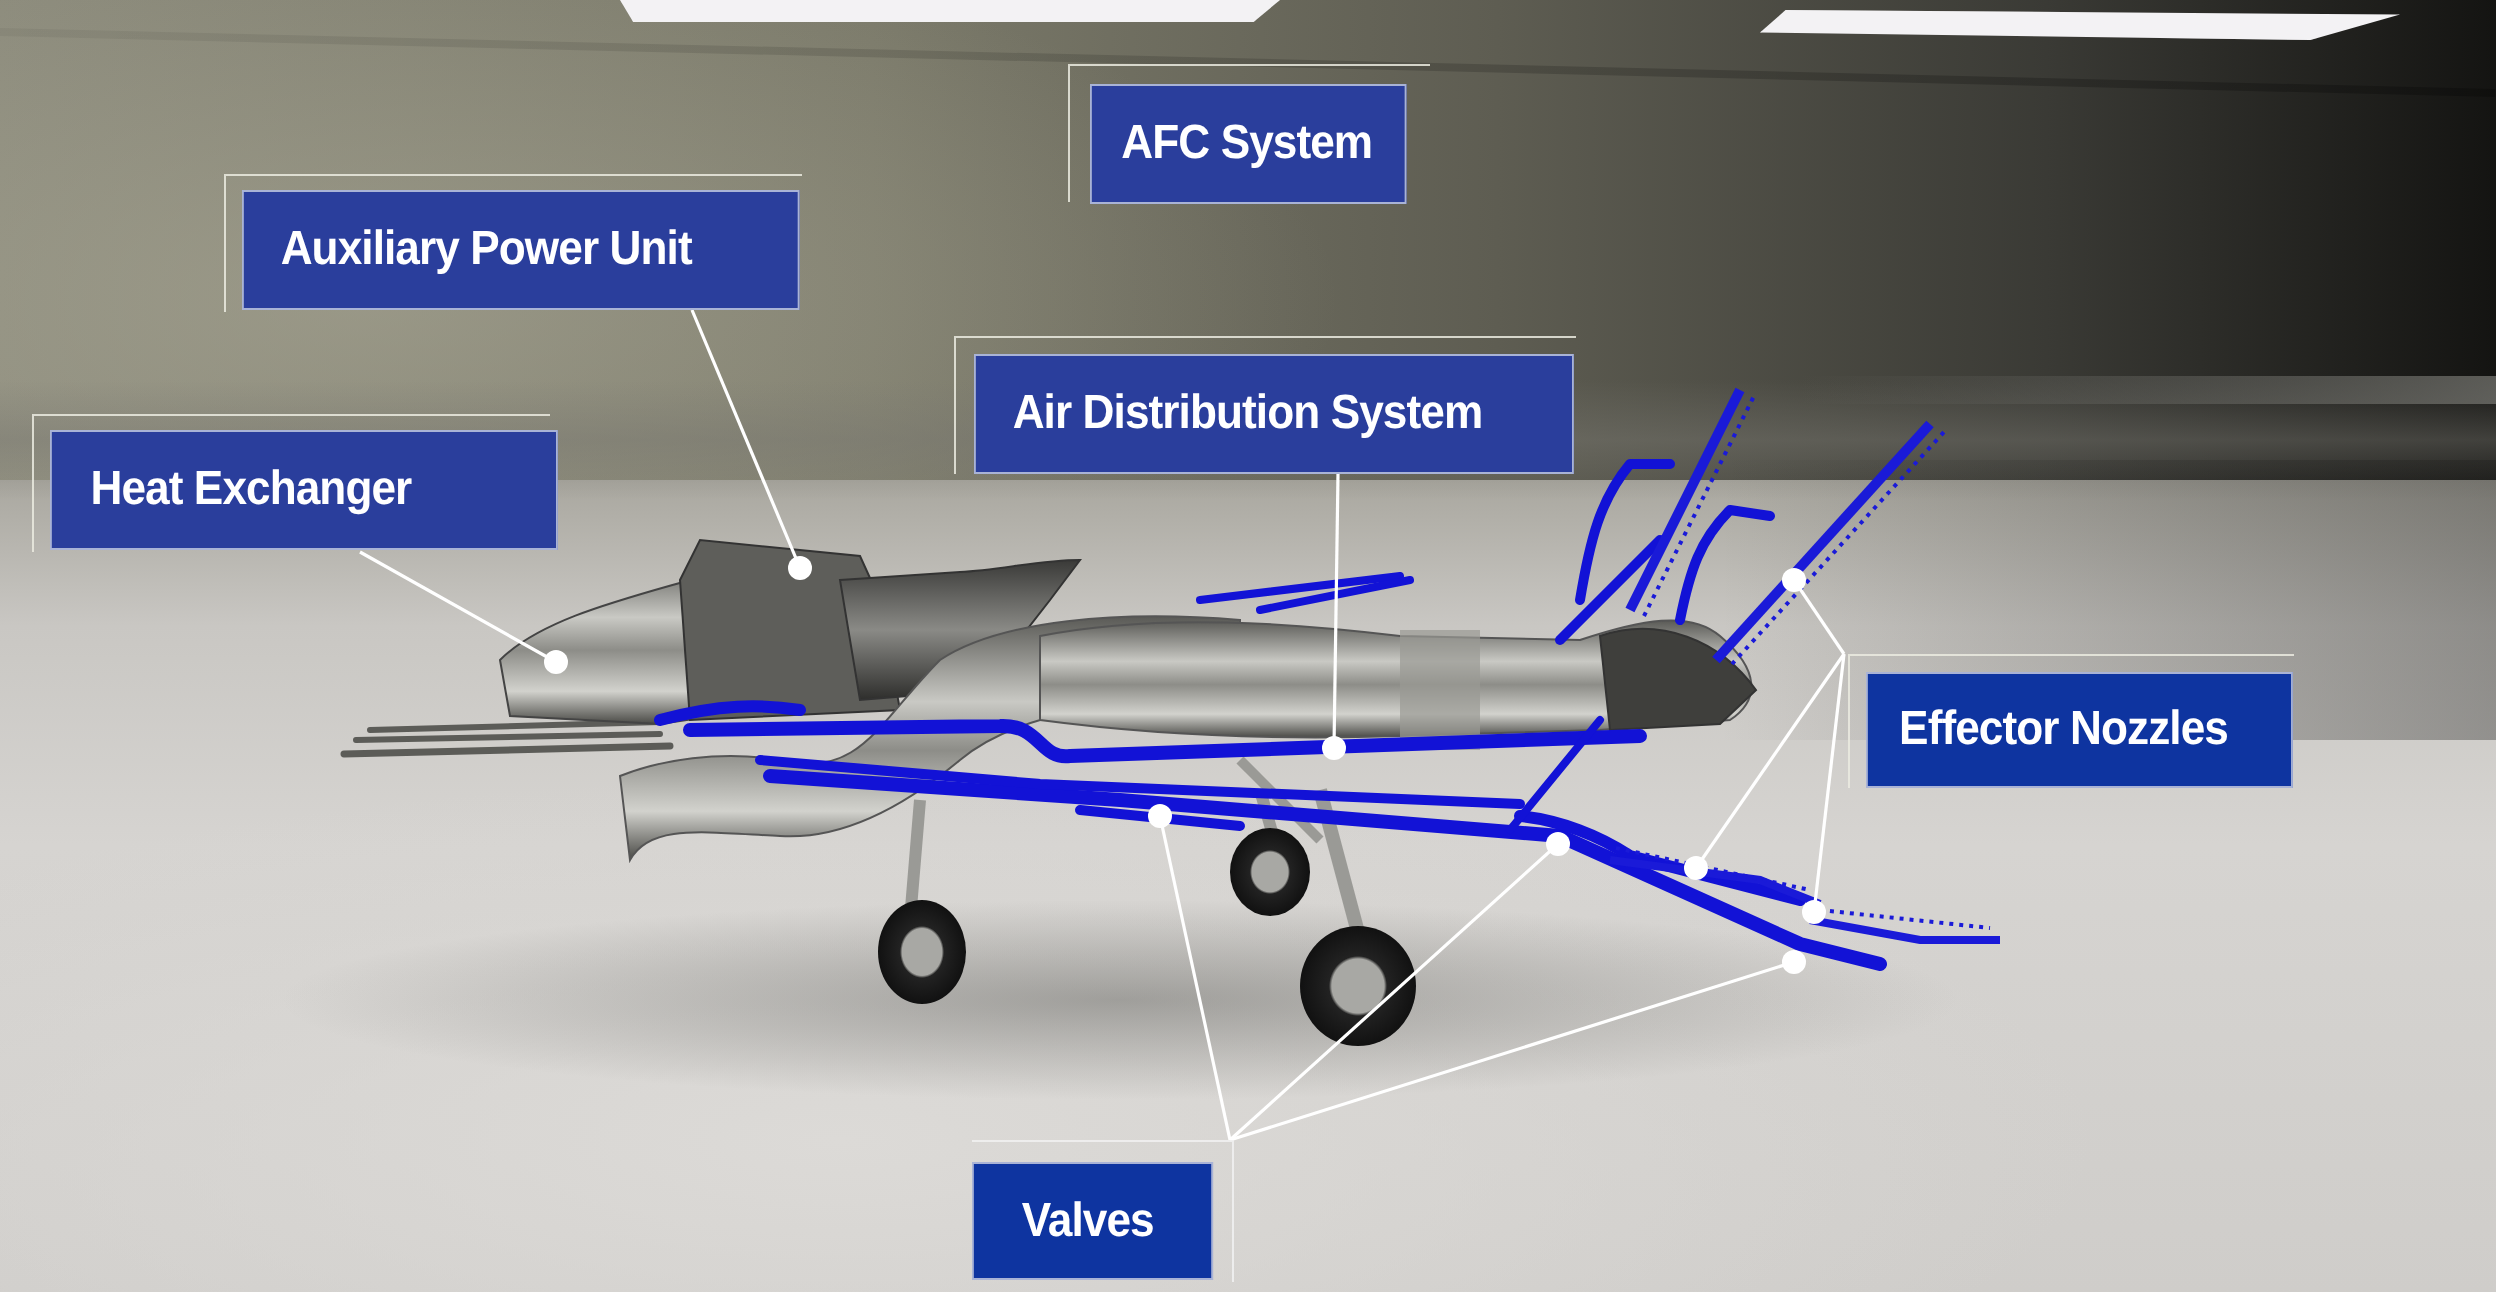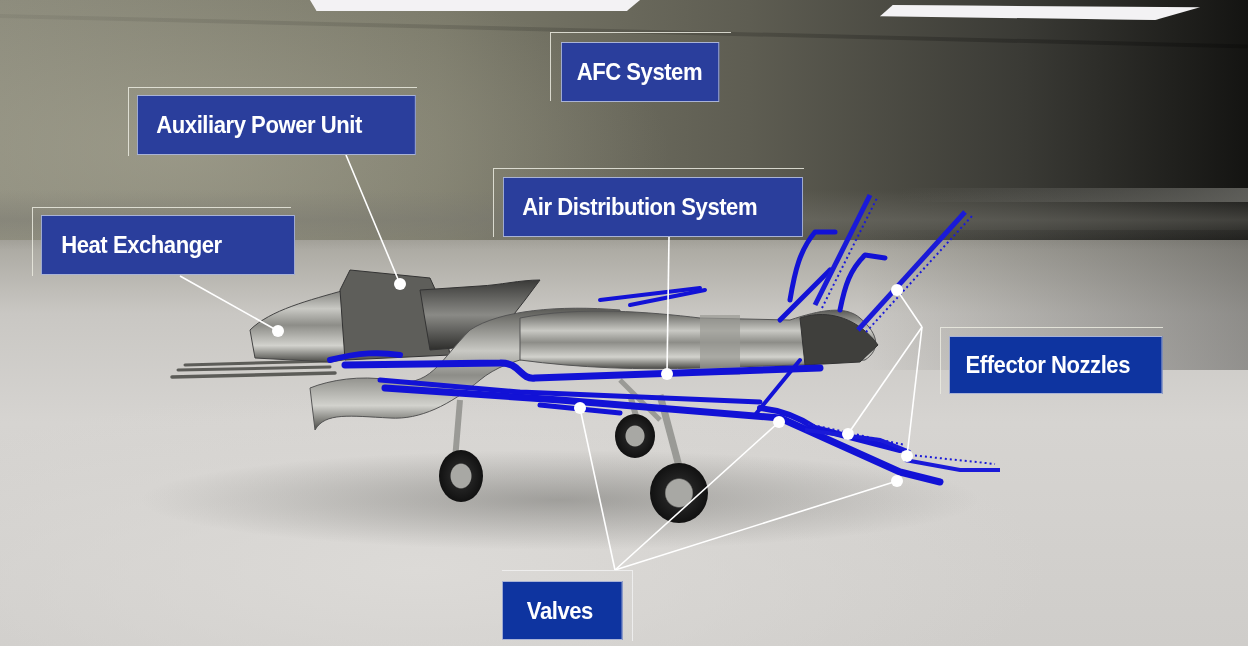--- a/index.html
+++ b/index.html
@@ -1,21 +1,21 @@
 <!DOCTYPE html>
 <html><head>
   <meta charset="utf-8">
   <style>
     html, body { margin: 0; padding: 0; }
     body {
       width: 1248px; height: 646px; overflow: hidden; position: relative;
       font-family: "Liberation Sans", sans-serif;
       background: #cfcdca;
     }
-    .scene { position: absolute; inset: 0; overflow: hidden; padding-left: 16px; }
+    .scene { position: absolute; inset: 0; overflow: hidden; }
     .wall {
       position: absolute; left: 0; top: 0; width: 1248px; height: 250px;
       background:
         radial-gradient(ellipse 700px 260px at 180px 150px, rgba(170,168,150,0.55), rgba(0,0,0,0) 70%),
         linear-gradient(90deg, #8c8b7c 0%, #7b7a6a 35%, #5e5d52 60%, #3a3a35 82%, #141412 100%);
     }
     .ceiling-line {
       position: absolute; left: 0; top: 14px; width: 1248px; height: 4px;
       background: linear-gradient(90deg, rgba(0,0,0,0.05), rgba(0,0,0,0.25));
       transform: rotate(1.4deg); transform-origin: left;

